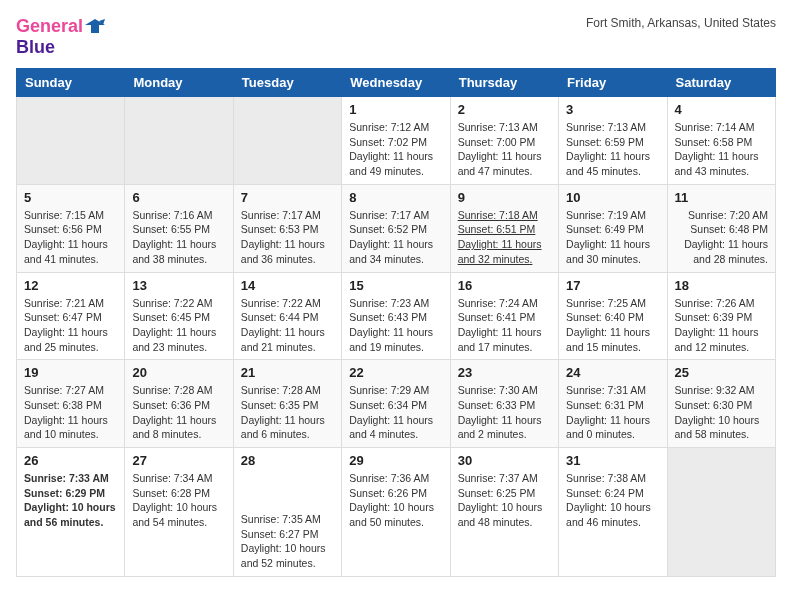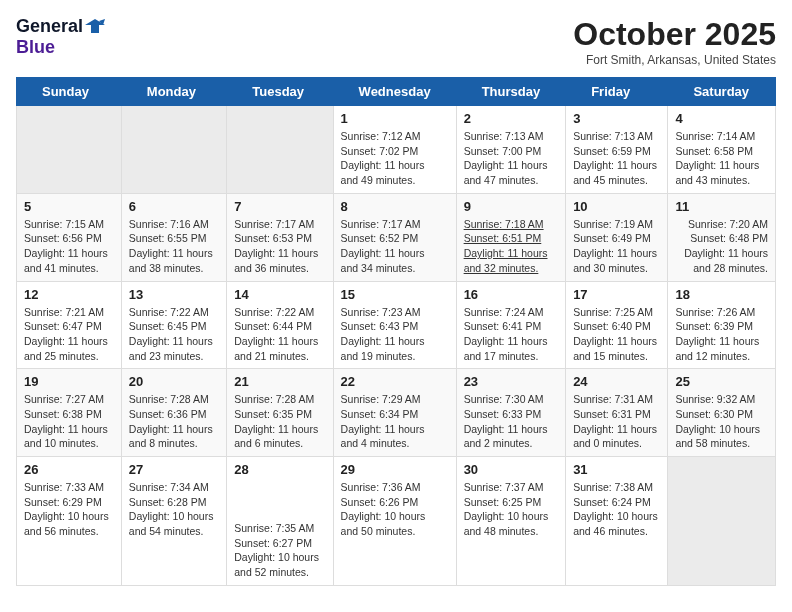--- a/index.html
+++ b/index.html
@@ -39,21 +39,21 @@
     }
     .calendar {
       width: 100%;
       border-collapse: collapse;
       border: 1px solid #ccc;
     }
     .calendar th {
       background-color: #1a5fa8;
       color: #fff;
       font-size: 13px;
-      padding: 6px 25px;
+      padding: 6px 8px;
       text-align: left;
       border: 1px solid #1a5fa8;
       font-weight: bold;
     }
     .calendar td {
       vertical-align: top;
       padding: 5px 7px;
       border: 1px solid #ddd;
       font-size: 11px;
       color: #333;
@@ -82,32 +82,31 @@
     .row-odd td { background: #ffffff; }
     .row-even td { background: #f5f5f5; }
     .row-odd .empty-cell { background: #ebebeb !important; }
   </style>
 </head>
 <body>
 
 <div class="header">
   <div class="logo">
     <div class="logo-row">
-      <span style="font-size:18px;font-weight:bold;color:#0f172a;">General</span>
+      <span style="font-size:18px;font-weight:bold;color:#ec4899;">General</span>
       <svg width="20" height="18" viewBox="0 0 20 18" style="margin-left:2px;margin-top:-2px;">
         <polygon points="10,2 20,8 14,8 14,16 6,16 6,8 0,8" fill="#1a5fa8"></polygon>
         <polygon points="14,4 20,2 18,8" fill="#1a5fa8"></polygon>
       </svg>
     </div>
     <div>
       <span style="font-size:18px;font-weight:bold;color:#4c1d95;">Blue</span>
     </div>
   </div>
   <div class="title-block">
-    <div class="month-title">October 2025</div>
     <div class="location-title">Fort Smith, Arkansas, United States</div>
   </div>
 </div>
 
 <table class="calendar">
   <thead>
     <tr>
       <th>Sunday</th>
       <th>Monday</th>
       <th>Tuesday</th>
@@ -300,21 +299,21 @@
           <div class="day-number">25</div>
           <div class="day-info" style="white-space: pre-line;">Sunrise: 9:32 AM
 Sunset: 6:30 PM
 Daylight: 10 hours
 and 58 minutes.</div>
         </td>
       </tr>
       <tr class="row-odd">
         <td>
           <div class="day-number">26</div>
-          <div class="day-info" style="white-space: pre-line;">Sunrise: 7:33 AM
+          <div class="day-info" style="white-space: pre-line; font-weight: bold;">Sunrise: 7:33 AM
 Sunset: 6:29 PM
 Daylight: 10 hours
 and 56 minutes.</div>
         </td>
         <td>
           <div class="day-number">27</div>
           <div class="day-info" style="white-space: pre-line;">Sunrise: 7:34 AM
 Sunset: 6:28 PM
 Daylight: 10 hours
 and 54 minutes.</div>

